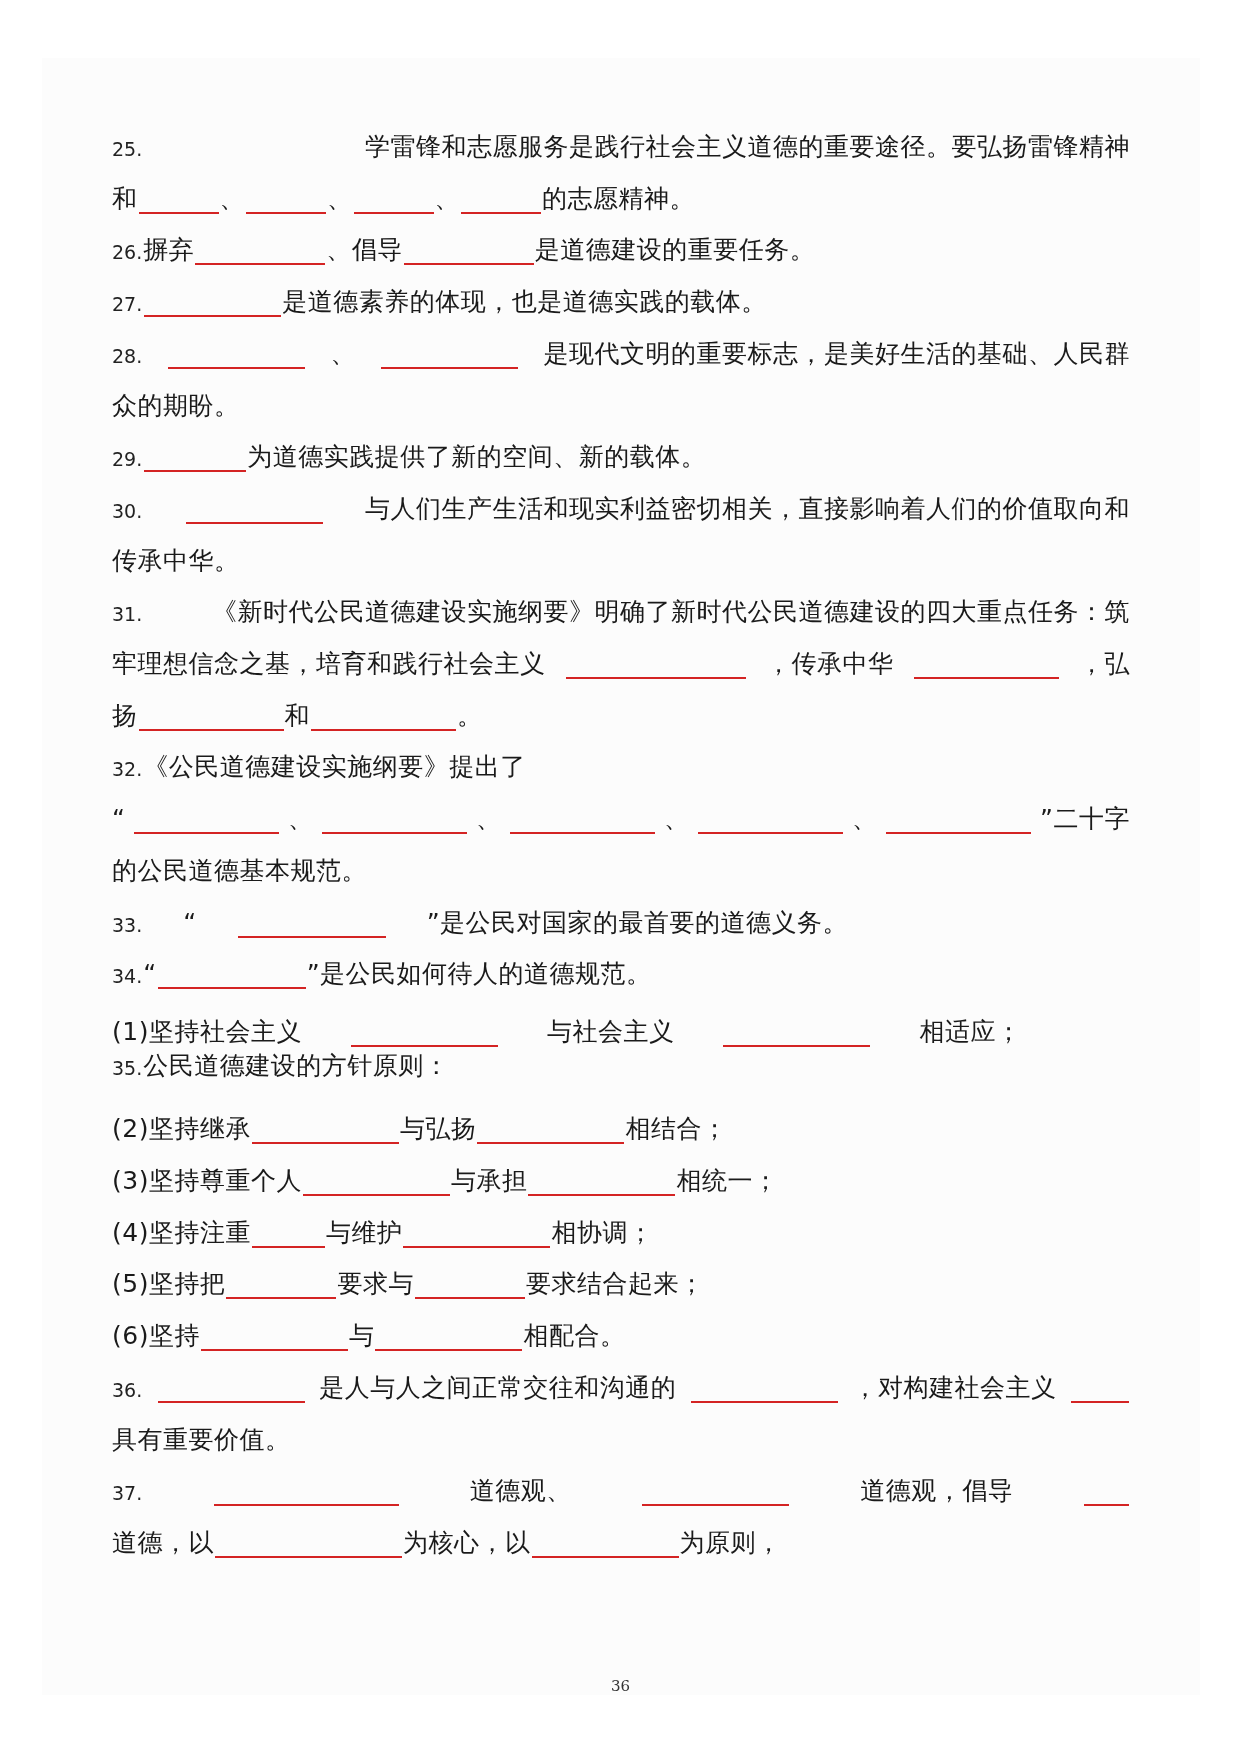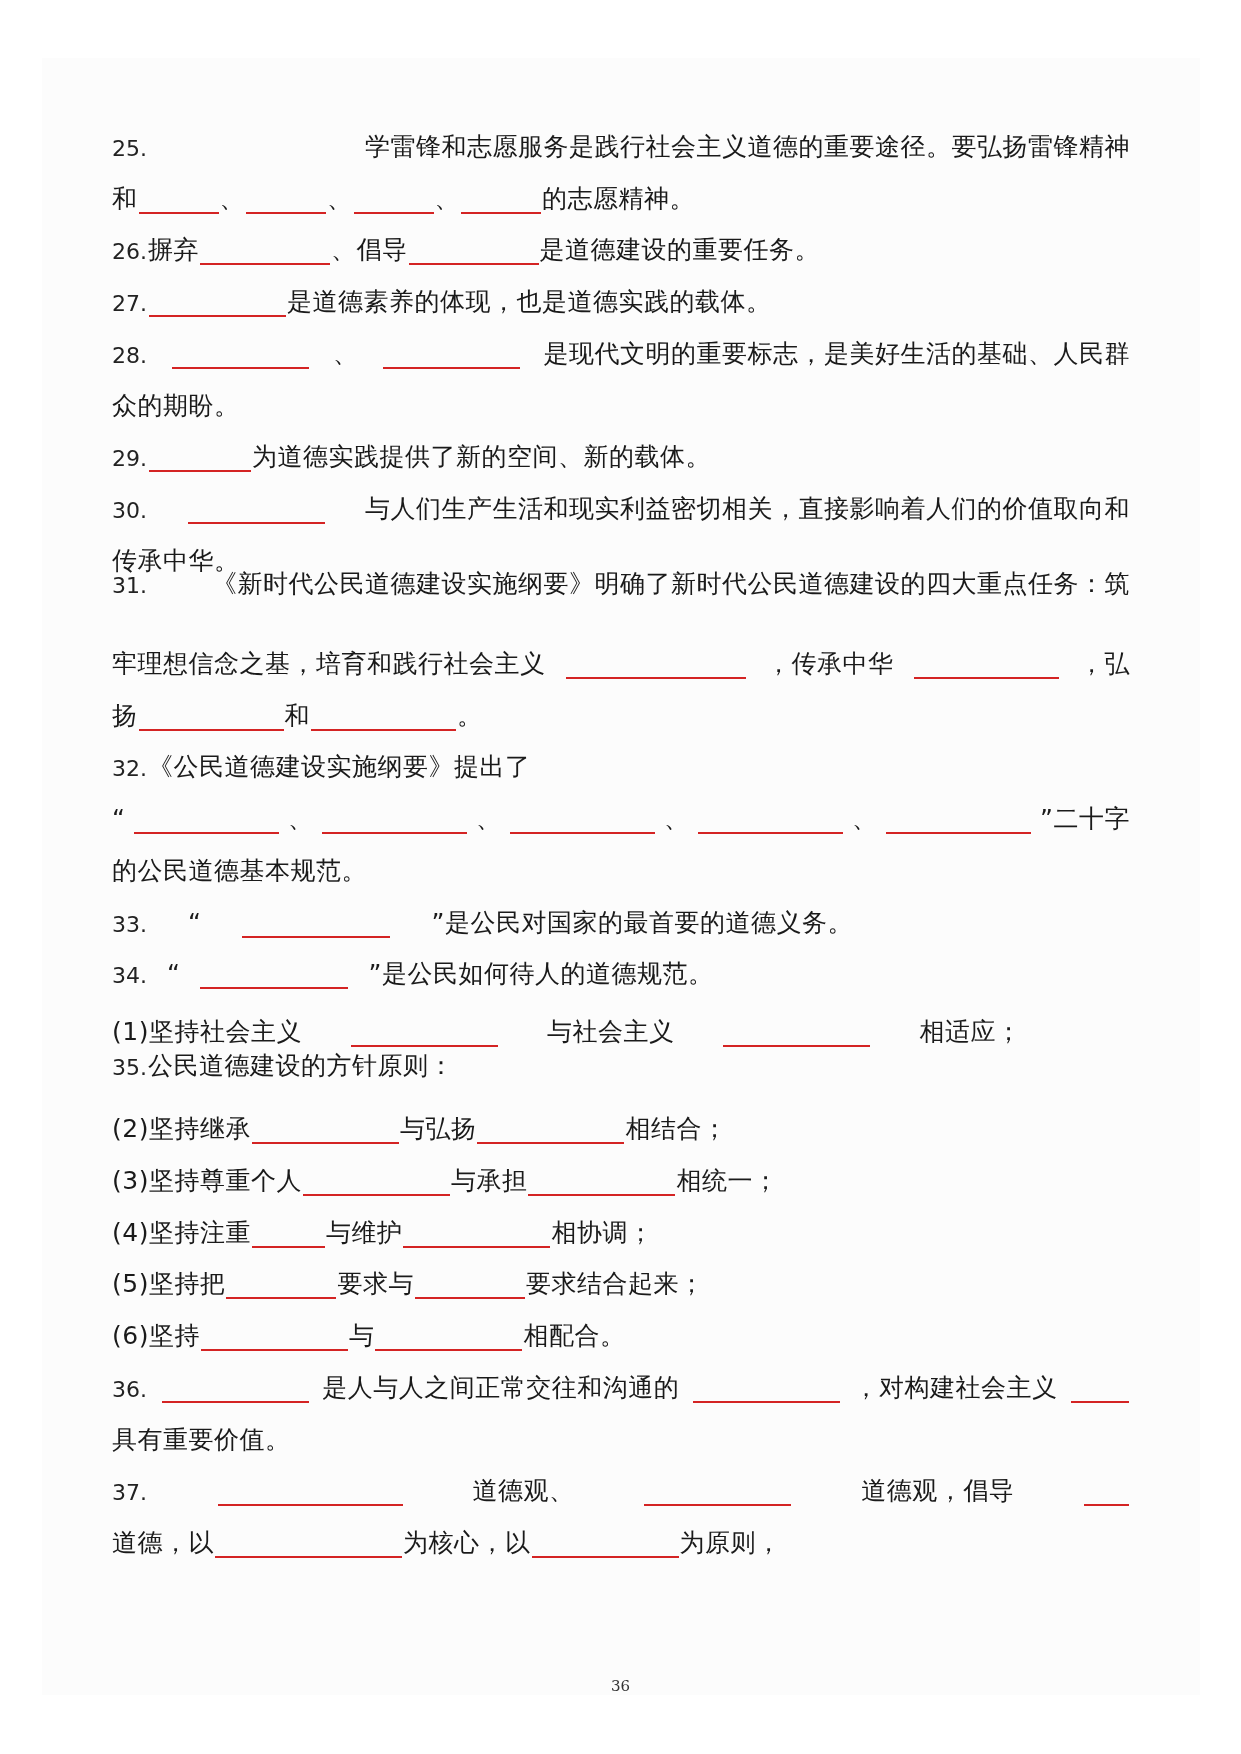--- a/index.html
+++ b/index.html
@@ -2,21 +2,21 @@
 <html><head>
 <meta charset="utf-8">
 <style>
   html, body { margin: 0; padding: 0; background: #ffffff; }
   body { width: 1241px; height: 1754px; position: relative; overflow: hidden;
          font-family: "DejaVu Sans", "Liberation Sans", sans-serif; color: #1a1a1a; }
   .sheet { position: absolute; left: 42px; top: 58px; width: 1158px; height: 1637px; background: #fcfcfc; }
   .line { position: absolute; left: 112px; height: 40px; line-height: 40px; white-space: nowrap;
           font-size: 25px; letter-spacing: 0.5px; display: flex; align-items: center; }
   .line.justify { width: 1018px; justify-content: space-between; }
-  .num { font-size: 22px; letter-spacing: 0; margin-right: 1px; color: #222; position: relative; top: 2px; }
+  .num { font-size: 19px; letter-spacing: 0; margin-right: 1px; color: #222; position: relative; top: 2px; }
   .seg { display: inline-block; }
   .blank { display: inline-block; height: 28px; border-bottom: 2px solid #d42424; vertical-align: bottom; margin: 0 1px; }
   .pageno { position: absolute; top: 1677px; left: 0; width: 1241px; text-align: center;
             font-family: "DejaVu Serif", "Liberation Serif", serif; font-size: 15px; color: #333; }
 </style>
 </head>
 <body>
 
 <div class="sheet"></div>
 <div id="content">
@@ -64,21 +64,21 @@
       <span class="seg">为道德实践提供了新的空间、新的载体。</span>
     </div>
     <div class="line justify" style="top: 489px;">
       <span class="num">30.</span>
       <span class="blank" style="width: 137px; border-bottom-color: rgb(212, 36, 36);"></span>
       <span class="seg">与人们生产生活和现实利益密切相关，直接影响着人们的价值取向和</span>
     </div>
     <div class="line" style="top: 541px;">
       <span class="seg">传承中华。</span>
     </div>
-    <div class="line justify" style="top: 564px; text-align: right;">
+    <div class="line justify" style="top: 592px; text-align: right;">
       <span class="num">31.</span>
       <span class="seg">《新时代公民道德建设实施纲要》明确了新时代公民道德建设的四大重点任务：筑</span>
     </div>
     <div class="line justify" style="top: 644px;">
       <span class="seg">牢理想信念之基，培育和践行社会主义</span>
       <span class="blank" style="width: 180px; border-bottom-color: rgb(212, 36, 36);"></span>
       <span class="seg">，传承中华</span>
       <span class="blank" style="width: 145px; border-bottom-color: rgb(212, 36, 36);"></span>
       <span class="seg">，弘</span>
     </div>
@@ -108,21 +108,21 @@
     </div>
     <div class="line" style="top: 851px;">
       <span class="seg">的公民道德基本规范。</span>
     </div>
     <div class="line" style="top: 903px; gap: 40px;">
       <span class="num">33.</span>
       <span class="seg">“</span>
       <span class="blank" style="width: 148px; border-bottom-color: rgb(212, 36, 36);"></span>
       <span class="seg">”是公民对国家的最首要的道德义务。</span>
     </div>
-    <div class="line" style="top: 954px; gap: 19px;">
+    <div class="line" style="top: 954px;">
       <span class="num">34.</span>
       <span class="seg">“</span>
       <span class="blank" style="width: 148px; border-bottom-color: rgb(212, 36, 36);"></span>
       <span class="seg">”是公民如何待人的道德规范。</span>
     </div>
     <div class="line" style="top: 1006px; margin-top: 40px;">
       <span class="num">35.</span>
       <span class="seg">公民道德建设的方针原则：</span>
     </div>
     <div class="line" style="top: 1012px; gap: 48px;">

